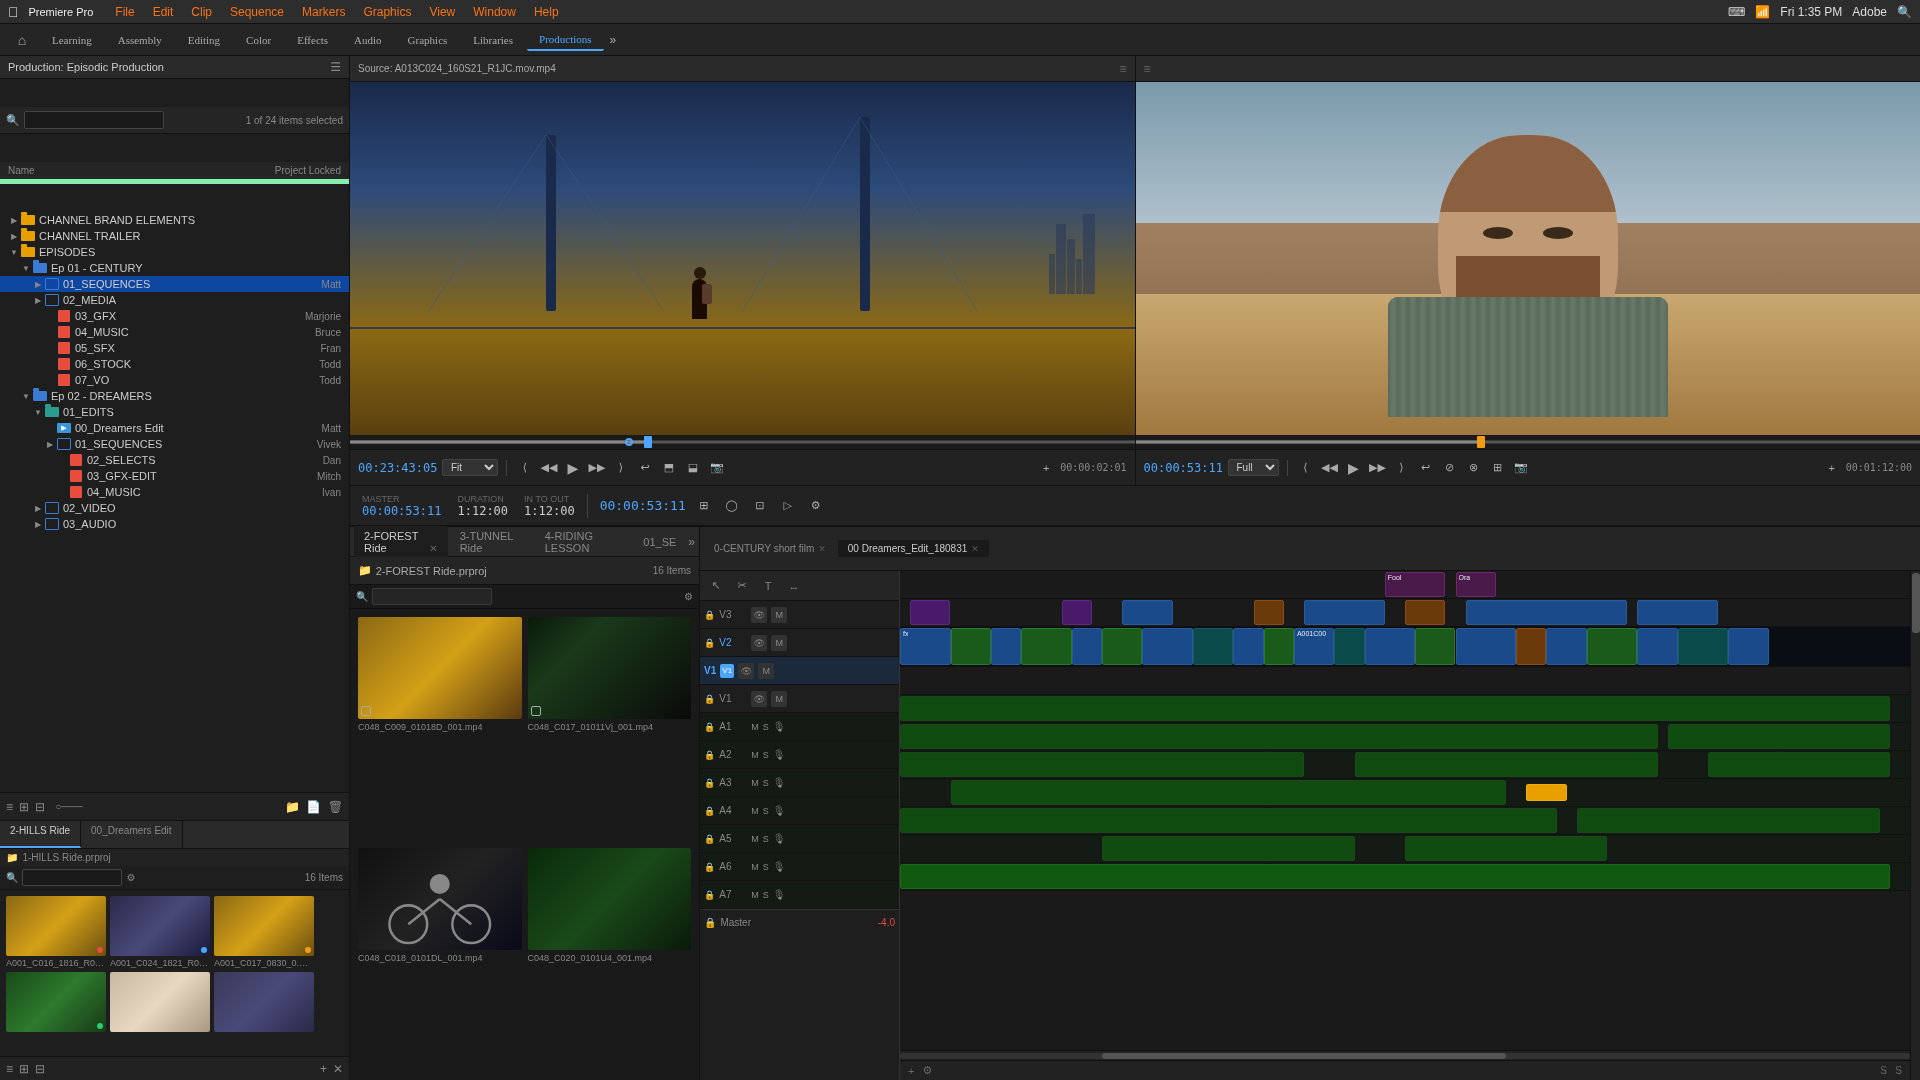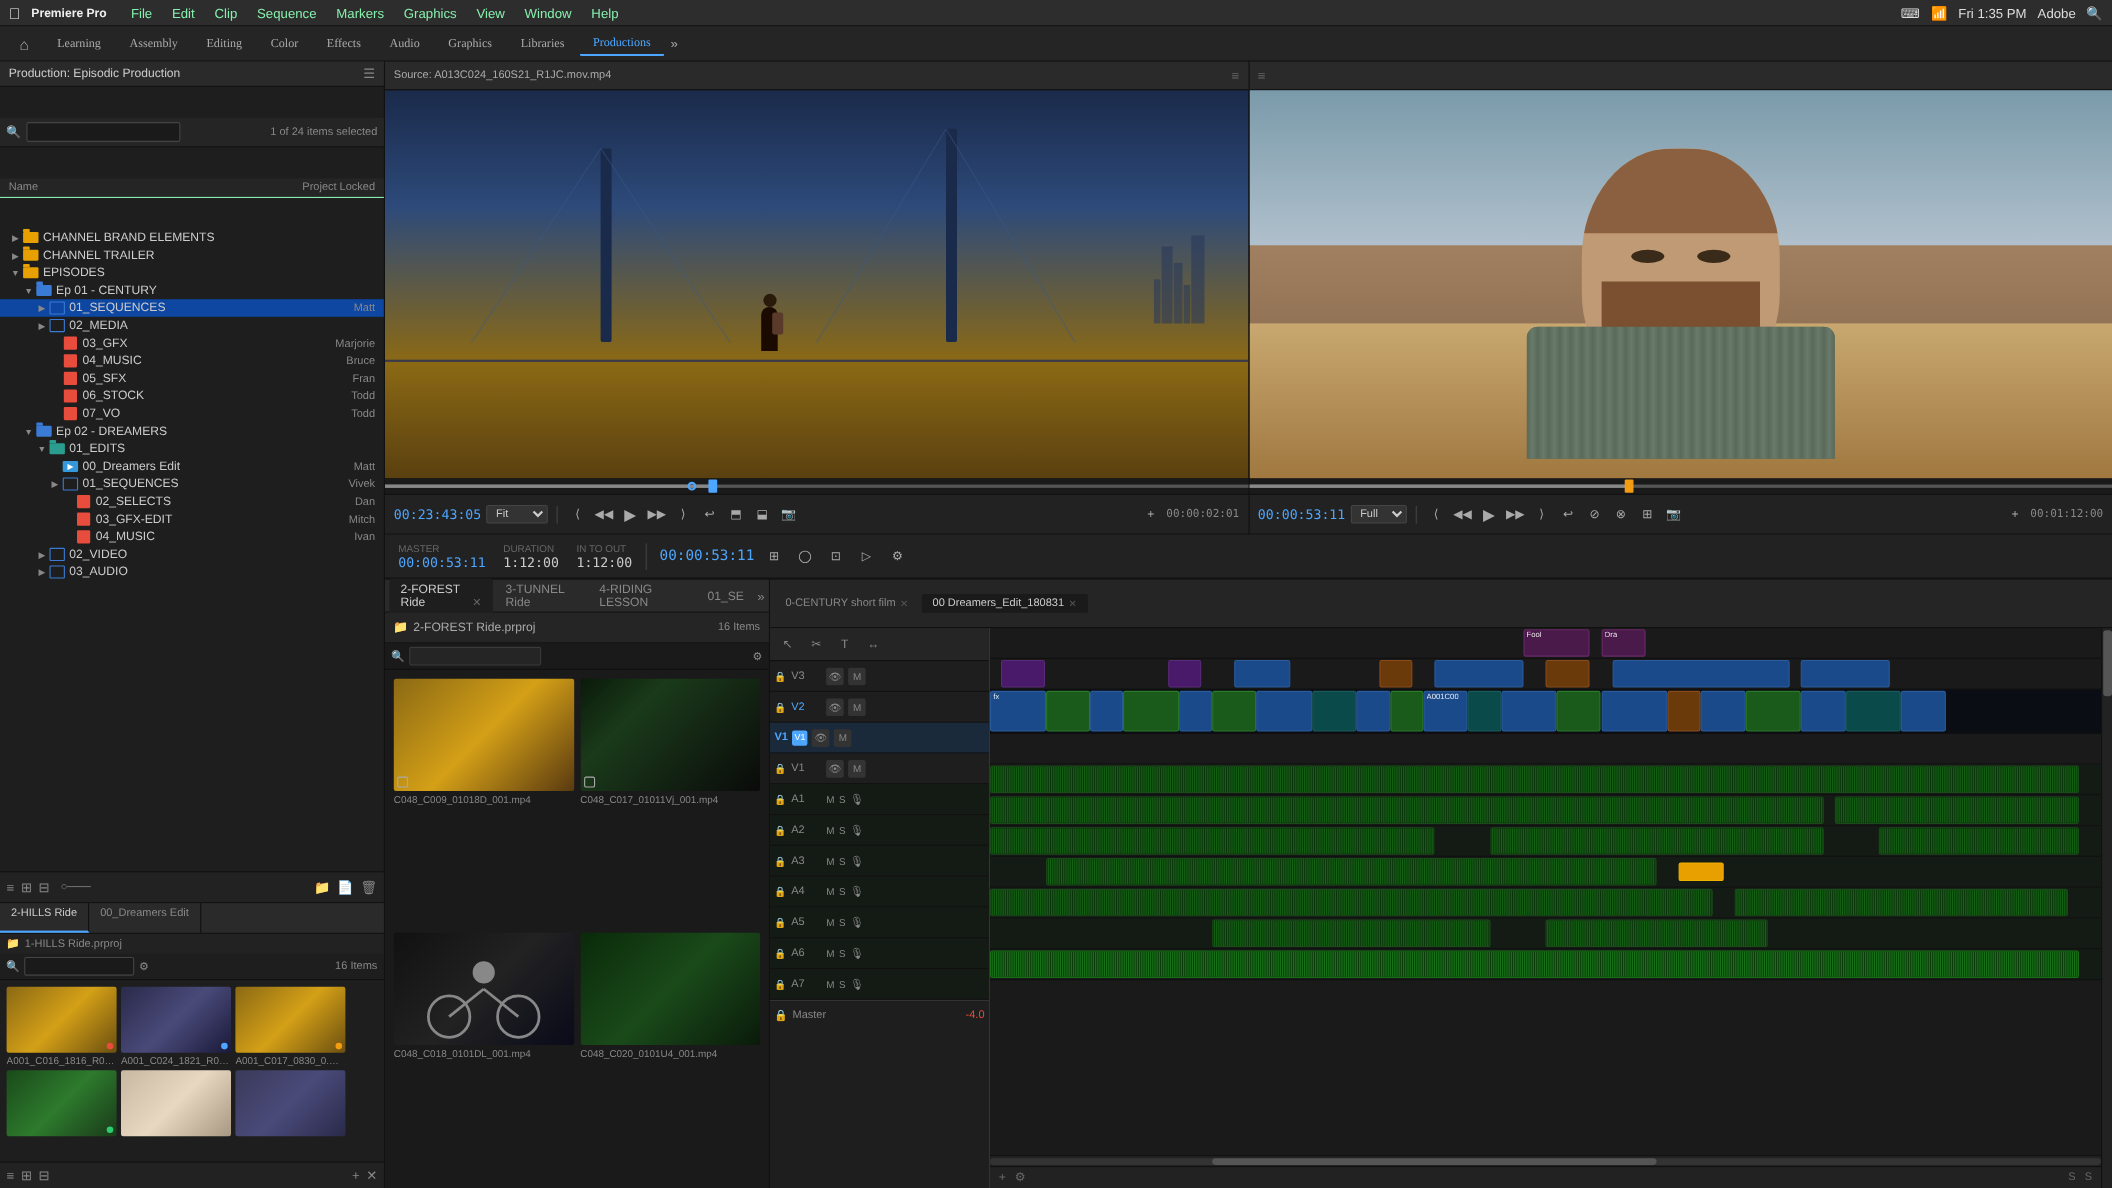--- a/index.html
+++ b/index.html
@@ -23,27 +23,27 @@
       padding: 0 8px;
       border-bottom: 1px solid #111;
       gap: 2px;
     }
     .menubar-apple {
       font-size: 14px;
       margin-right: 8px;
       color: #eee;
     }
     .menubar-appname {
-      font-weight: bold;
+      font-weight: normal;
       color: #eee;
       margin-right: 12px;
     }
     .menubar-item {
       padding: 2px 8px;
-      color: #86efac;
+      color: #f97316;
       font-size: 12px;
       cursor: pointer;
     }
     .menubar-right {
       margin-left: auto;
       display: flex;
       align-items: center;
       gap: 10px;
       color: #ddd;
       font-size: 12px;
@@ -153,21 +153,21 @@
     }
     .project-count {
       margin-left: auto;
       font-size: 10px;
       color: #888;
     }
     .column-headers {
       display: flex;
       padding: 3px 8px;
       background: #252525;
-      border-bottom: 1px solid #86efac;
+      border-bottom: 5px solid #86efac;
       font-size: 10px;
       color: #888;
     }
     .col-name { flex: 1; }
     .col-status { width: 120px; text-align: right; }
 
     
     .file-tree {
       flex: 1;
       overflow-y: auto;

